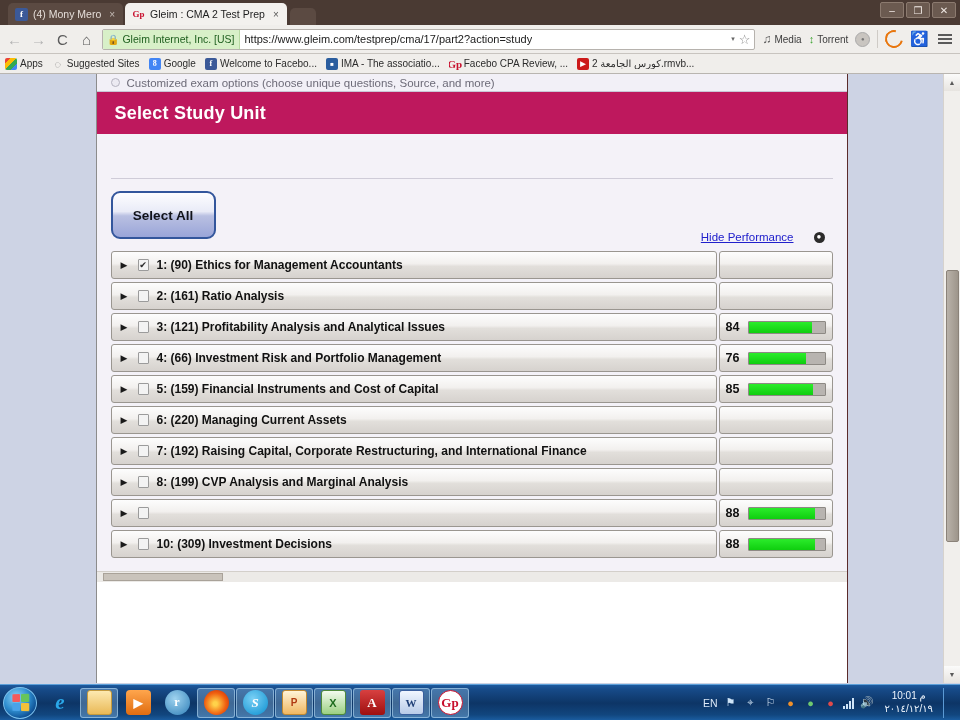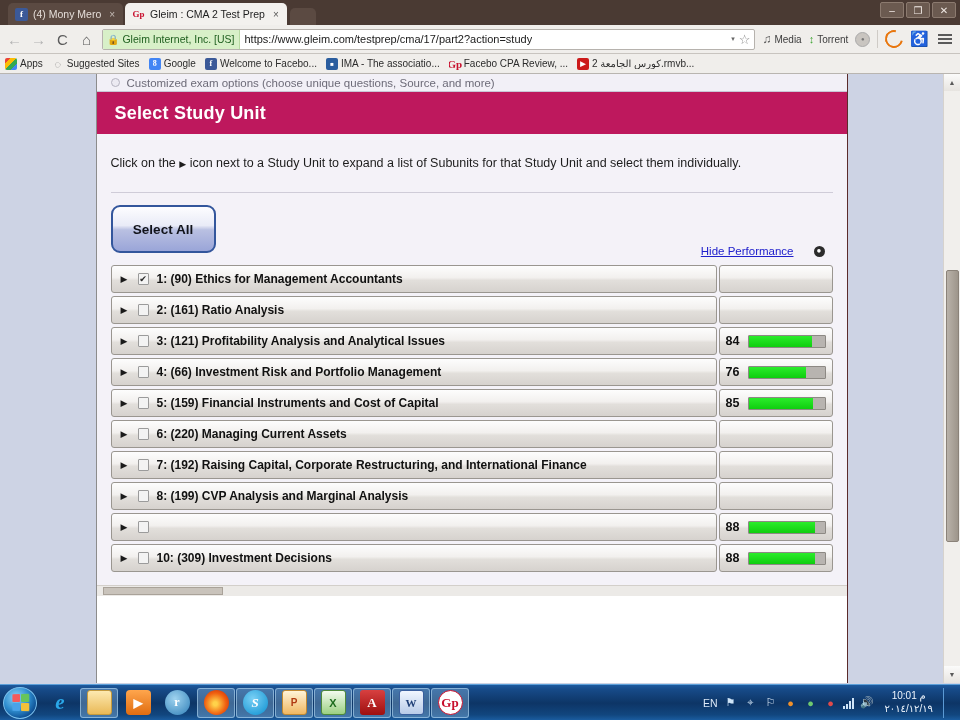--- a/index.html
+++ b/index.html
@@ -350,23 +350,20 @@
     <div class="content-col">
 
       <div class="cut-row">
         <span class="radio-ghost"></span>
         <span>Customized exam options (choose unique questions, Source, and more)</span>
       </div>
 
       <div class="blue-header">Select Study Unit</div>
 
       <div class="panel">
-        <div class="instr">
-          <span>Click on the </span><span class="tri">▶</span><span> icon next to a Study Unit to expand a list of Subunits for that Study Unit and select them individually.</span>
-        </div>
         <div class="divider"></div>
 
         <div class="btnrow">
           <button class="select-all">Select All</button>
           <div class="hide-perf">
             <span class="lnk">Hide Performance</span>
             <span class="dot">●</span>
           </div>
         </div>
 

